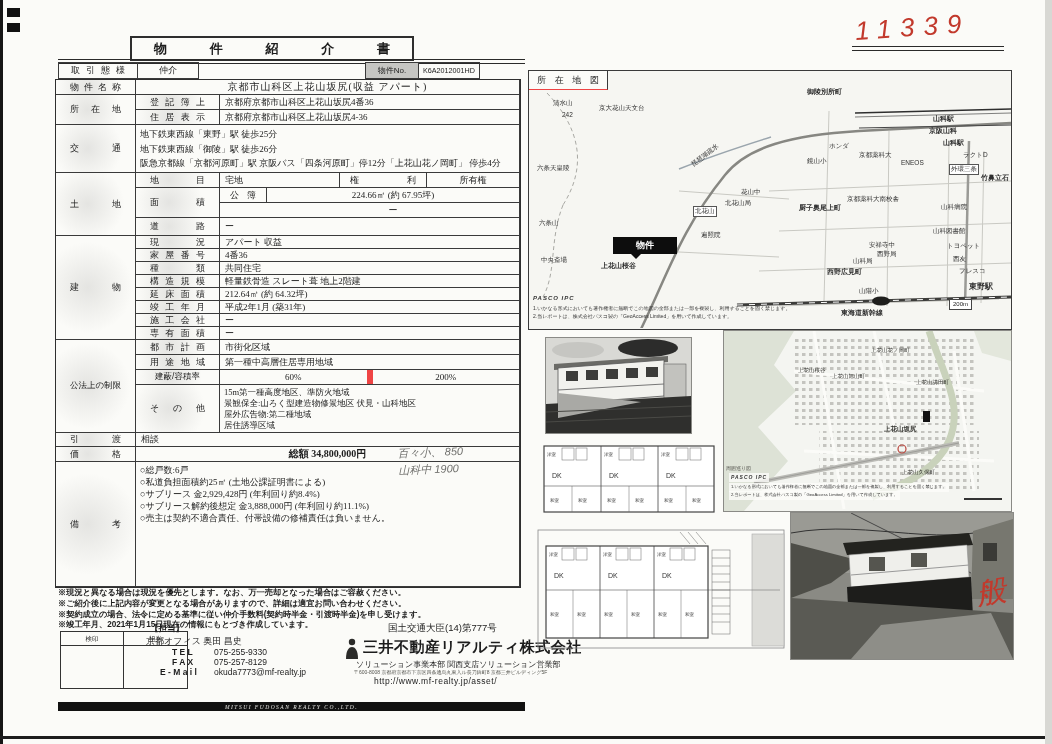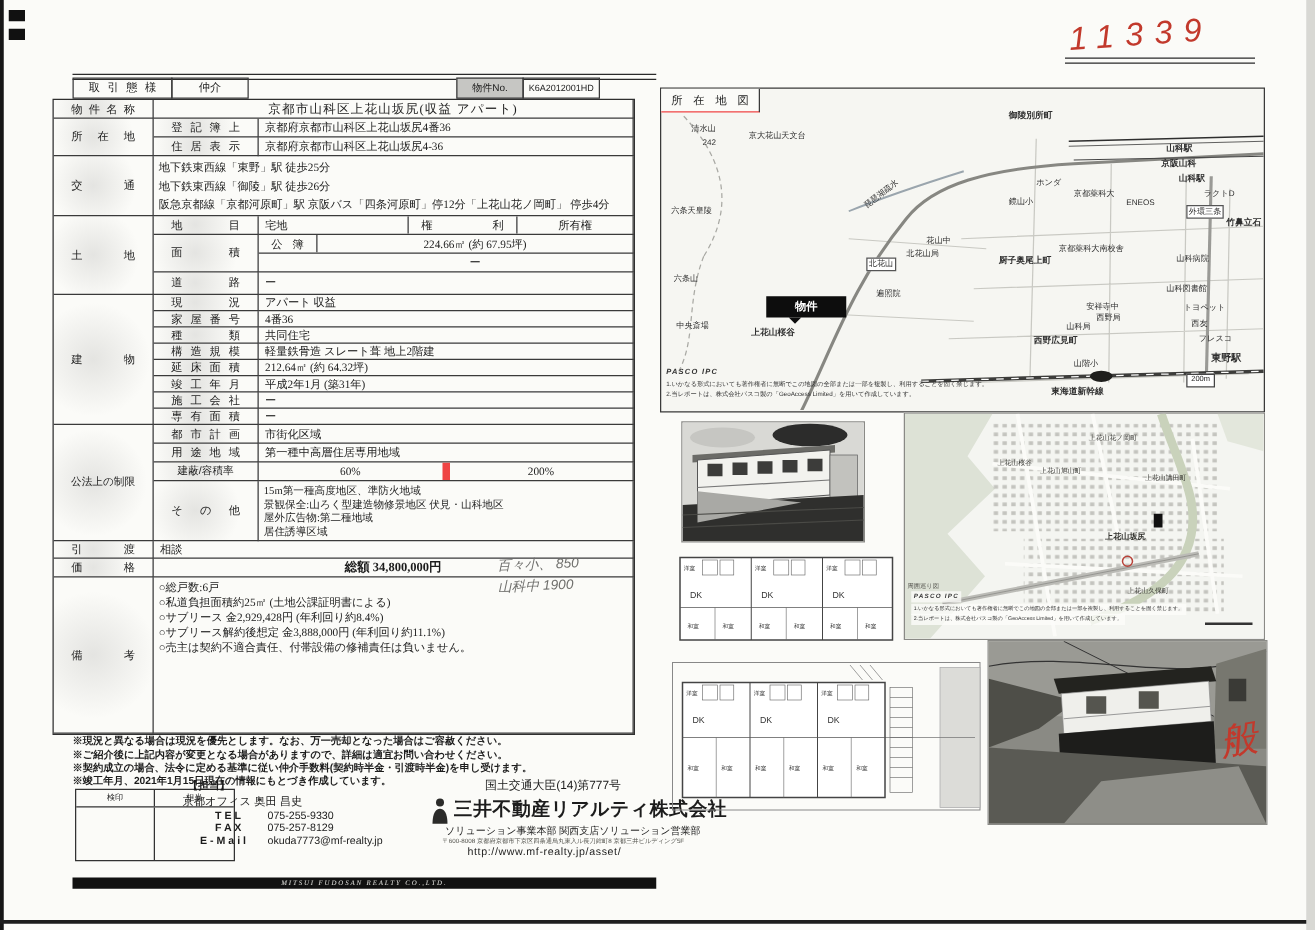--- a/index.html
+++ b/index.html
@@ -16,21 +16,21 @@
             display:flex;align-items:center;}
   .titlebox span{width:100%;padding:0 22px;font-size:13px;font-weight:bold;
                  text-align:justify;text-align-last:justify;}
   .drule{border-top:1.4px solid #2a2a2a;border-bottom:1.4px solid #2a2a2a;height:3px;}
   
   .fcell{border:1px solid #3a3a3a;display:flex;align-items:center;font-size:9px;box-sizing:border-box;}
   .fcell.just span{width:100%;padding:0 12px;text-align:justify;text-align-last:justify;}
   .ctr{justify-content:center;}
   .graybg{background:#c6c6c3;}
   
-  #tbl{left:42px;top:79px;width:464px;border:1.4px solid #2f2f2f;display:grid;
+  #tbl{left:55px;top:79px;width:464px;border:1.4px solid #2f2f2f;display:grid;
        grid-template-columns:80px 84px 1fr;
        grid-template-rows:15px 15px 15px 48px 15px 15px 15px 18px repeat(8,13px) 15px 15px 15px 48px 14px 15px 125px;
        font-size:9px;box-sizing:content-box;}
   #tbl>div{border-right:1px solid #3a3a3a;border-bottom:1px solid #3a3a3a;overflow:hidden;box-sizing:border-box;}
   .lbl{display:flex;align-items:center;background:
        radial-gradient(circle at 40% 50%, rgba(160,160,158,.25), rgba(0,0,0,0) 65%);}
   .lbl>span{width:100%;padding:0 14px;text-align:justify;text-align-last:justify;}
   .lbl.tight>span{text-align:center;text-align-last:center;padding:0 2px;font-size:8.5px;}
   .val{display:flex;align-items:center;padding:0 5px;font-family:"Liberation Serif",serif;}
   .valc{justify-content:center;}
@@ -89,20 +89,23 @@
 
   <div class="abs edgeL"></div>
   <div class="abs edgeB"></div>
   <div class="abs edgeR"></div>
   <div class="abs regm" style="left:7px;top:8px;width:13px;height:9px;"></div>
   <div class="abs regm" style="left:7px;top:23px;width:13px;height:9px;"></div>
 
   <div class="abs redhand" style="left:855px;top:12px;font-size:26px;letter-spacing:9px;transform:rotate(-4deg);">11339</div>
   <div class="abs drule" style="left:852px;top:46px;width:152px;"></div>
 
+  <div class="abs titlebox">
+    <span>物件紹介書</span>
+  </div>
   <div class="abs drule" style="left:58px;top:59px;width:467px;"></div>
 
   <div class="abs fcell just" style="left:58px;top:62px;width:80px;height:17px;">
     <span>取引態様</span>
   </div>
   <div class="abs fcell ctr" style="left:137px;top:62px;width:62px;height:17px;font-family:'Liberation Serif',serif;">
     <span>仲介</span>
   </div>
   <div class="abs fcell ctr graybg" style="left:365px;top:62px;width:54px;height:17px;font-size:8px;">
     <span>物件No.</span>

